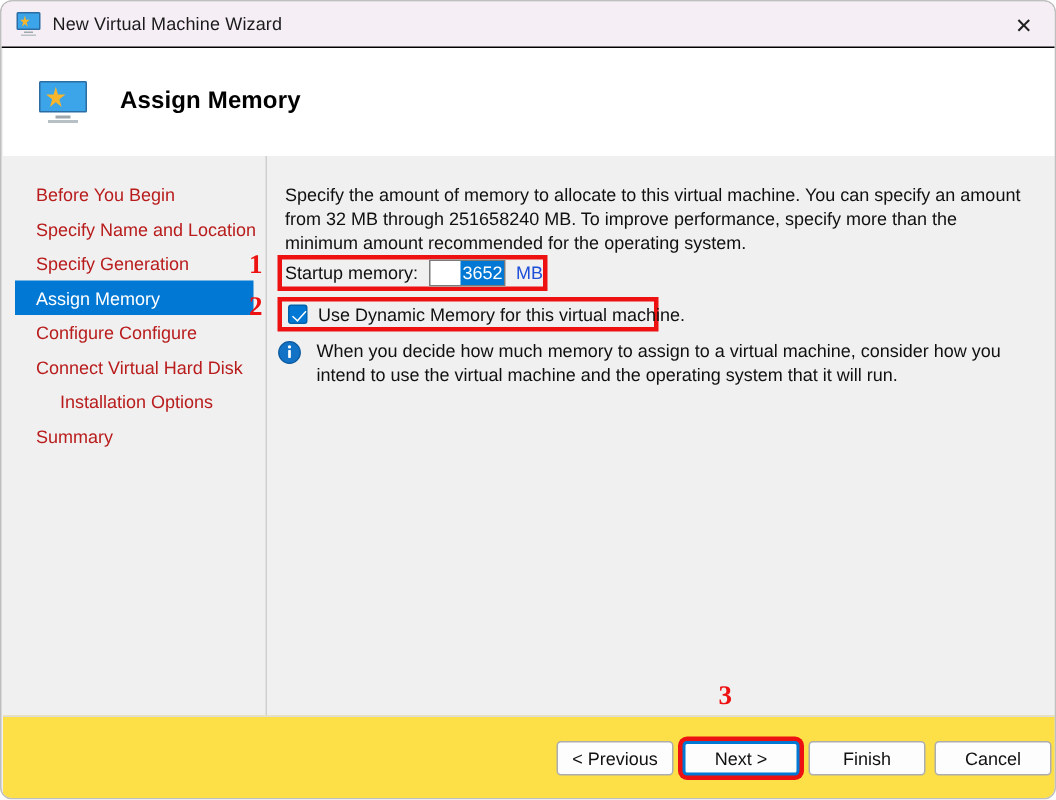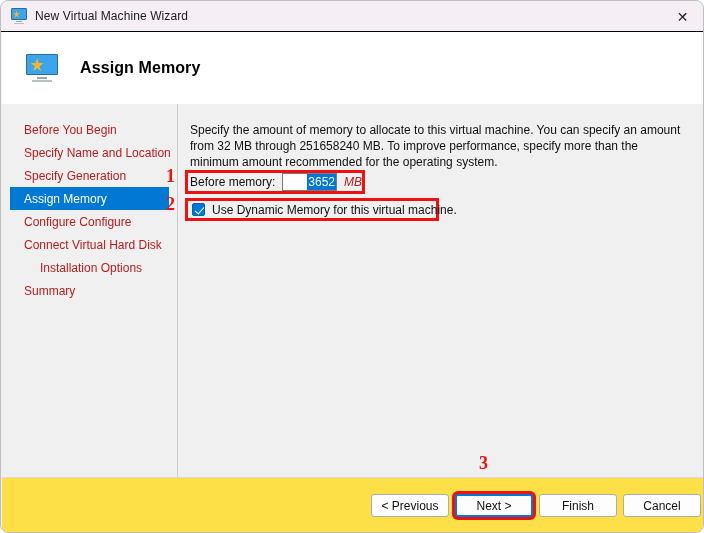--- a/index.html
+++ b/index.html
@@ -122,23 +122,22 @@
     display: flex; align-items: center; justify-content: flex-end;
     font-size: 12px;
     padding-right: 0px;
   }
   #memory-value {
     background: #0078d4; color: #ffffff;
     padding: 0 1px;
     line-height: 16px;
   }
   #memory-unit {
-    font-size: 12px; color: #b91c1c;
+    font-size: 12px; color: #1d4ed8;
     margin-left: 7px;
-    font-style: italic;
   }
 
   
   #dyn-row-wrap {
     position: absolute; left: 6px; top: 94px;
     width: 254px; height: 23px;
     border: 3px solid #ee1111;
     background: #f0f0f0;
     display: flex; align-items: center;
   }
@@ -278,32 +277,40 @@
       <div class="nav-item">Connect Virtual Hard Disk</div>
       <div class="nav-item indent">Installation Options</div>
       <div class="nav-item">Summary</div>
     </div>
 
     <div id="content">
 
       <div id="intro-text">Specify the amount of memory to allocate to this virtual machine. You can specify an amount from 32 MB through 251658240 MB. To improve performance, specify more than the minimum amount recommended for the operating system.</div>
 
       <div id="memory-row-wrap">
-        <span id="memory-label">Before memory:</span>
+        <span id="memory-label">Startup memory:</span>
         <div id="memory-input">
           <span id="memory-value">3652</span>
         </div>
         <span id="memory-unit">MB</span>
       </div>
 
       <div id="dyn-row-wrap">
         <div id="dyn-checkbox"></div>
         <span id="dyn-label">Use Dynamic Memory for this virtual machine.</span>
       </div>
 
+      <div id="info-row">
+        <svg id="info-icon" viewBox="0 0 16 16">
+          <circle cx="8" cy="8" r="7.2" fill="#1172c6" stroke="#0c5a9e" stroke-width="0.8"></circle>
+          <rect x="7.1" y="6.3" width="1.8" height="5.4" rx="0.5" fill="#ffffff"></rect>
+          <circle cx="8" cy="4.3" r="1.1" fill="#ffffff"></circle>
+        </svg>
+        <div id="info-text">When you decide how much memory to assign to a virtual machine, consider how you intend to use the virtual machine and the operating system that it will run.</div>
+      </div>
 
     </div>
   </div>
 
   <span class="annot-num" id="annot-1">1</span>
   <span class="annot-num" id="annot-2">2</span>
   <span class="annot-num" id="annot-3">3</span>
 
   <div id="footer">
     <div class="btn" id="btn-previous">&lt; Previous</div>

